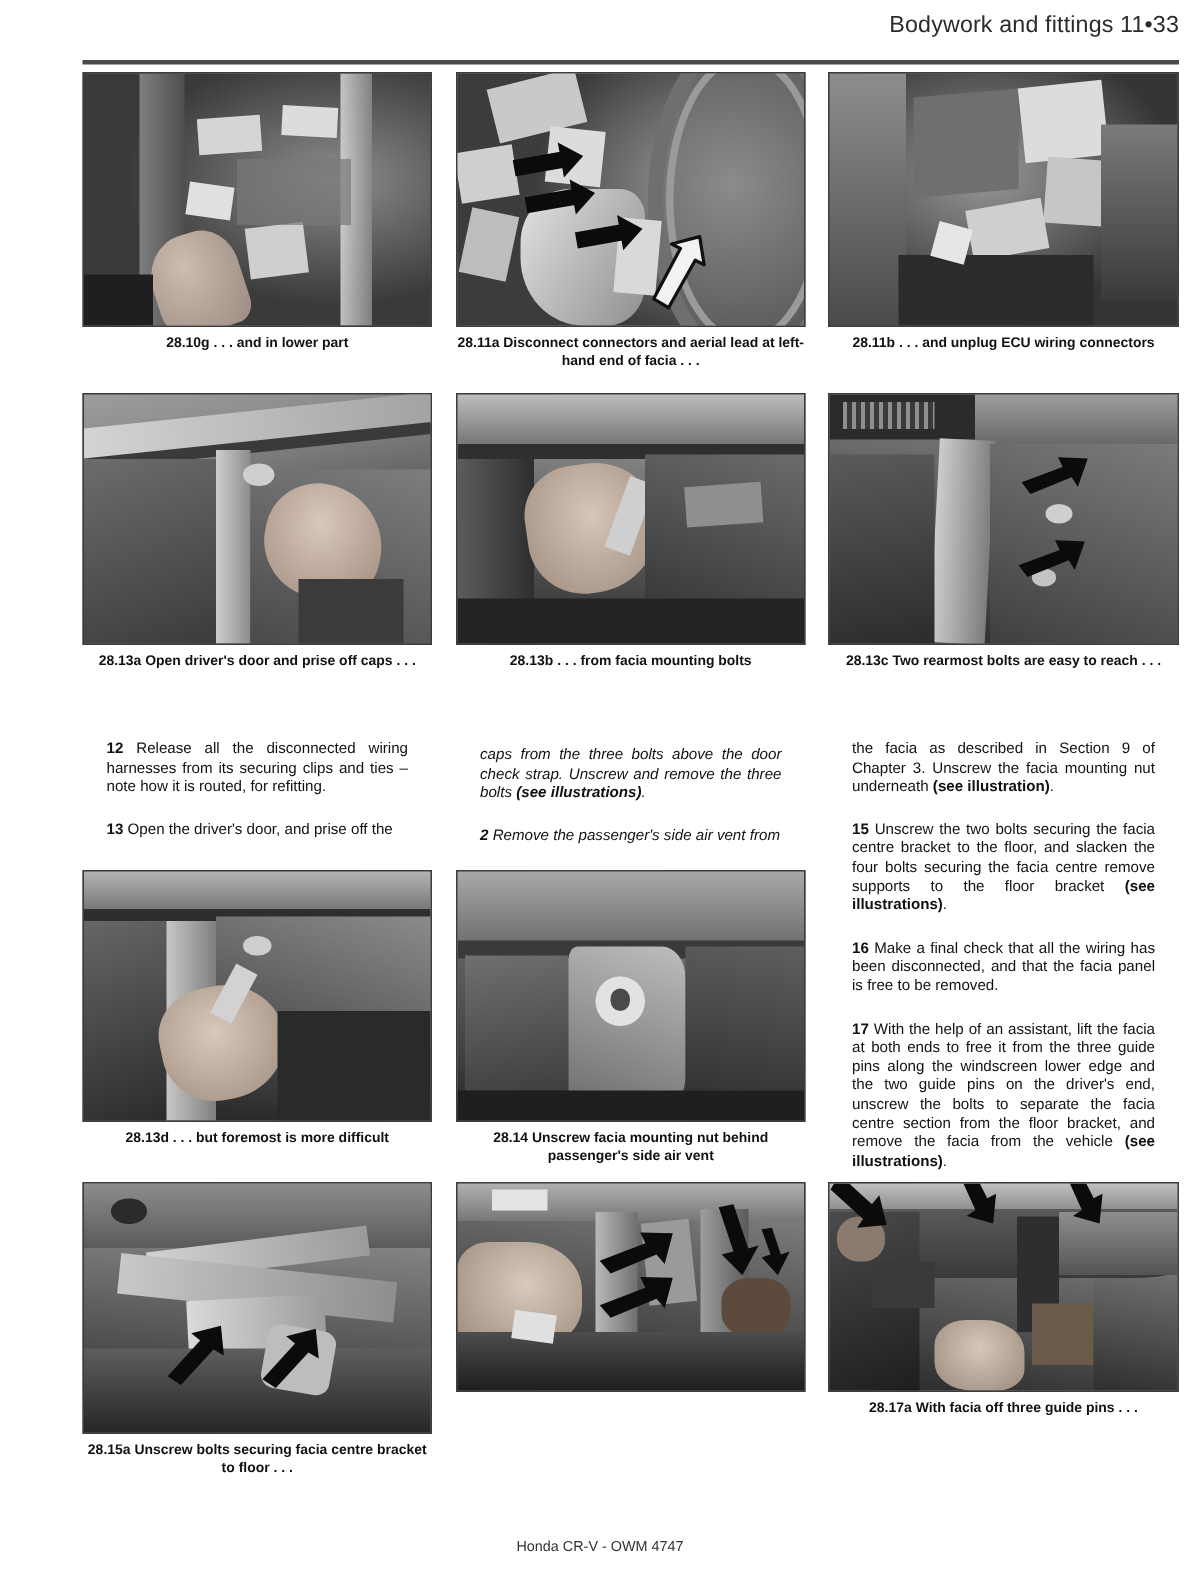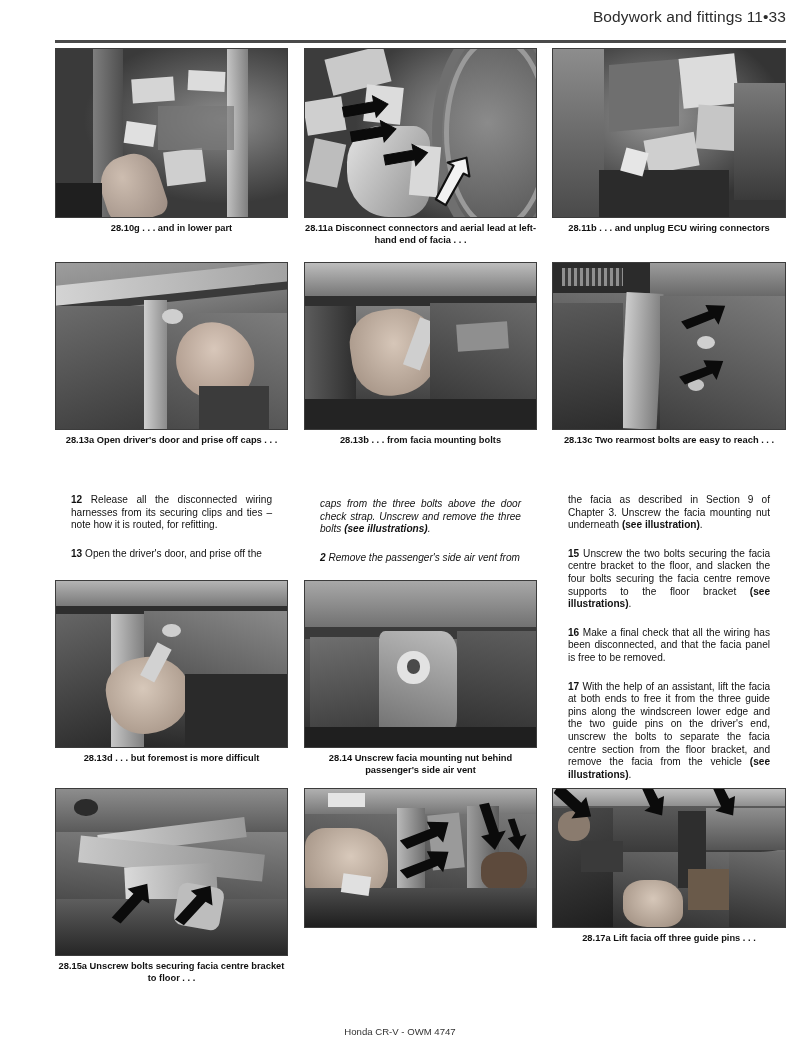--- a/index.html
+++ b/index.html
@@ -367,17 +367,17 @@
       <div class="band" style="left:76%; top:46%; width:24%; height:54%; background:linear-gradient(190deg,#6e6e6e,#2f2f2f);"></div>
       <svg class="arrows" viewBox="0 0 234 140">
         <g fill="#0b0b0b">
           <path d="M6,-6 L28,14 L33,8 L38,28 L18,30 L22,24 L0,4 Z"></path>
           <path d="M96,-10 L106,10 L112,7 L110,27 L92,22 L98,18 L89,-2 Z"></path>
           <path d="M168,-10 L178,10 L184,7 L182,27 L164,22 L170,18 L161,-2 Z"></path>
         </g>
       </svg>
     </div>
   </div>
-  <div class="caption" style="left:552px; top:932px; width:234px;">28.17a  Lift facia off three guide pins . . .</div>
+  <div class="caption" style="left:552px; top:932px; width:234px;">28.17a  With facia off three guide pins . . .</div>
 
   <div class="footer">Honda CR-V - OWM 4747</div>
 
 </div>
 
 </body></html>

